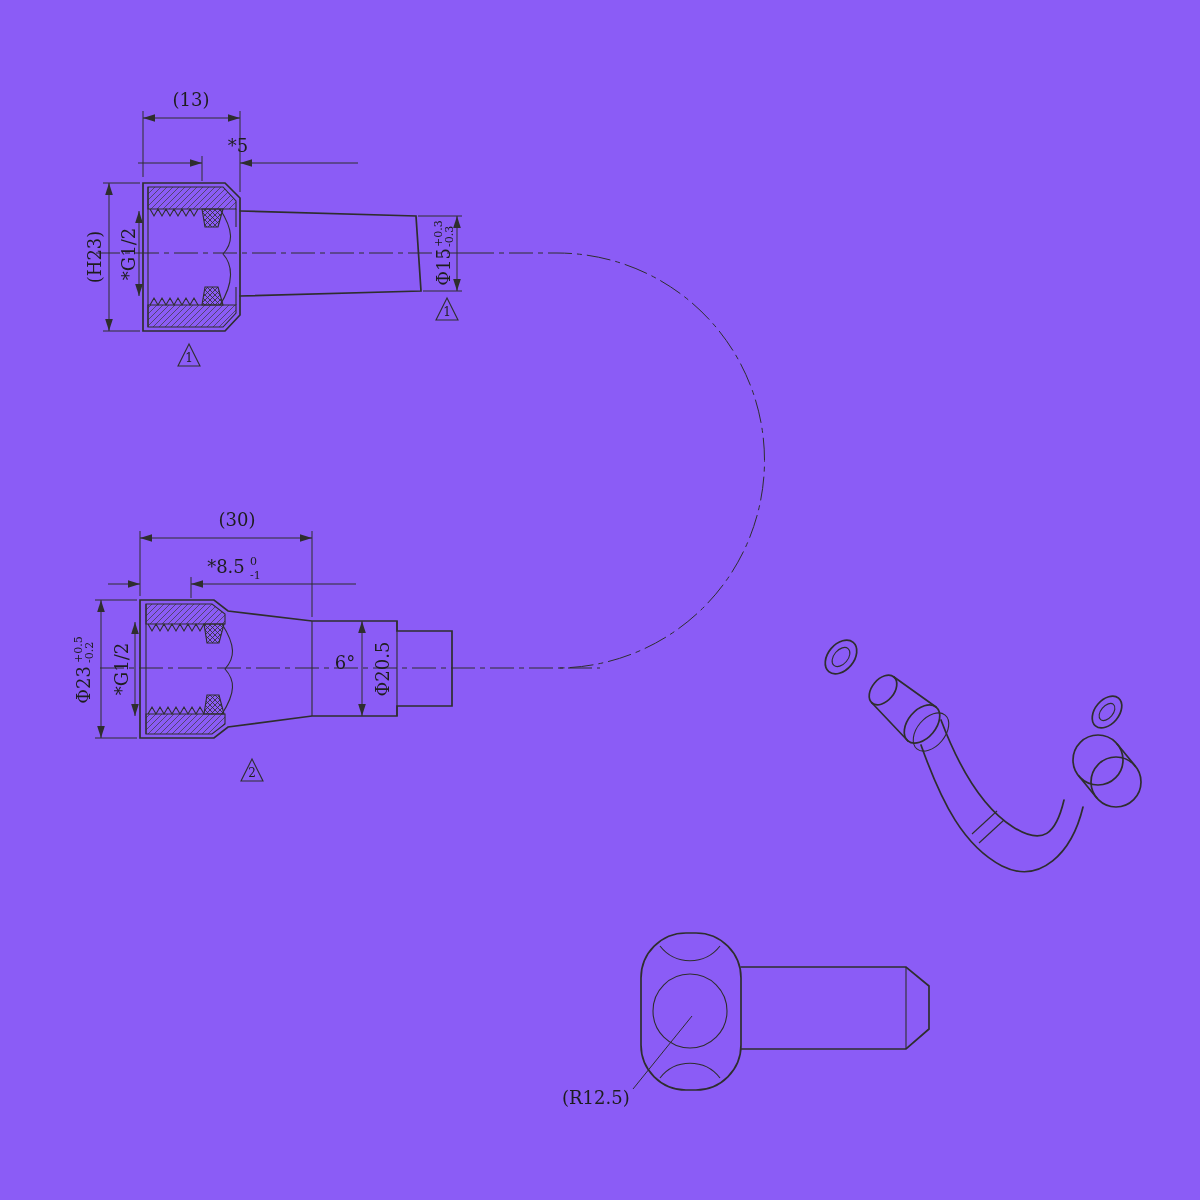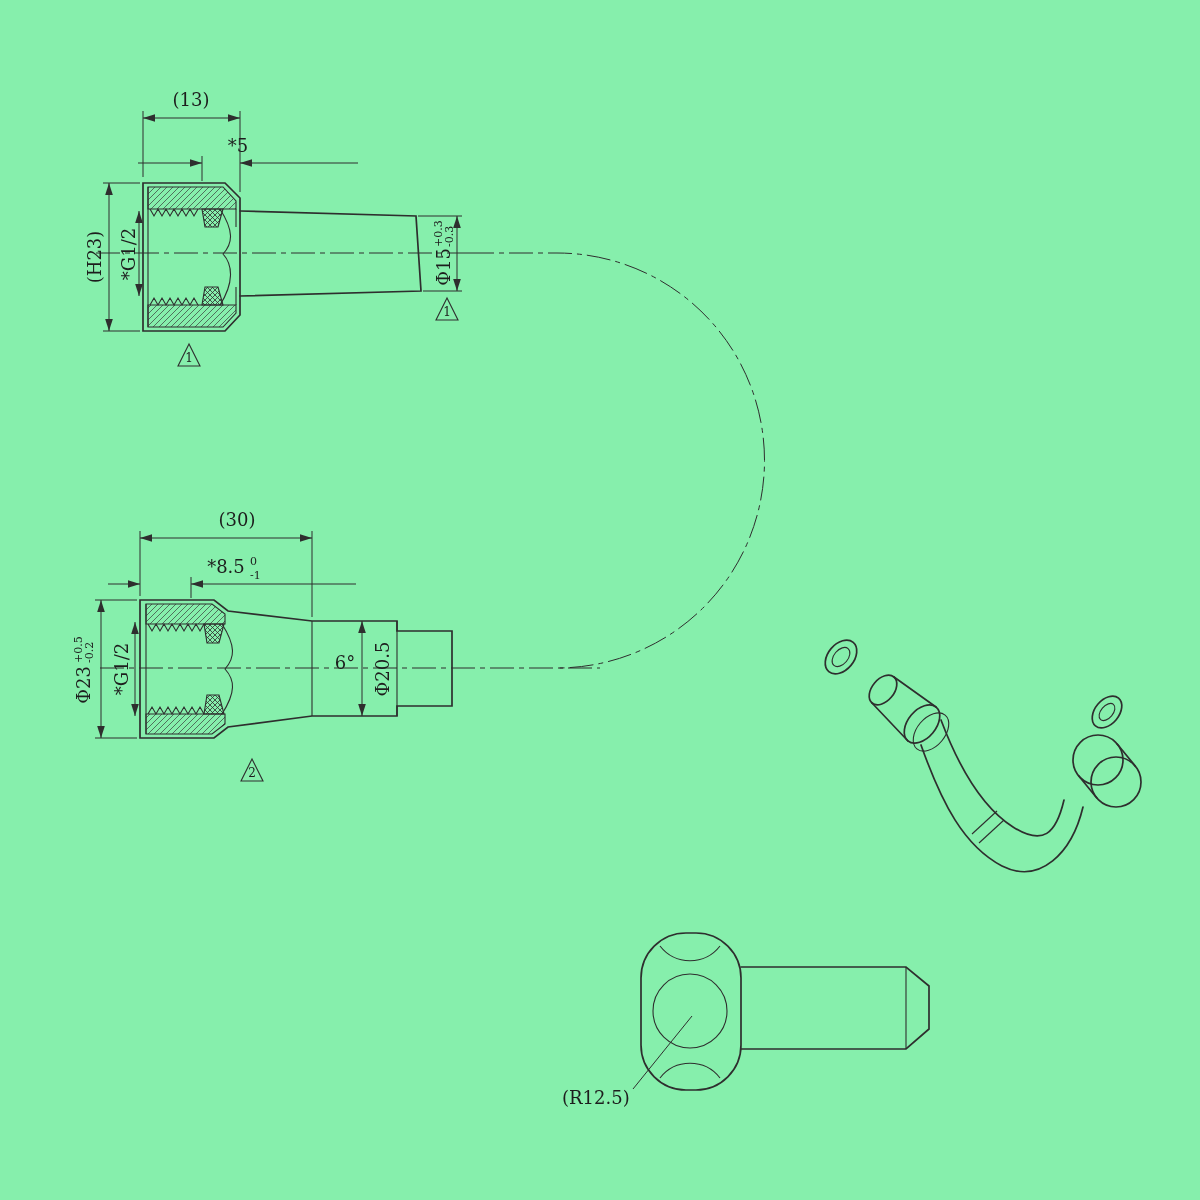--- a/index.html
+++ b/index.html
@@ -1,17 +1,17 @@
 <!DOCTYPE html>
 <html><head>
 <meta charset="utf-8">
 <style>
   html,body{margin:0;padding:0;background:#ffffff;}
   .canvas{
-    width:1200px;height:1200px;background:#86efac;position:relative;
+    width:1200px;height:1200px;background:#8b5cf6;position:relative;
     font-family:"DejaVu Serif", serif;overflow:hidden;
   }
   svg{display:block;}
   .thick{stroke:#2e2e2e;stroke-width:1.7;fill:none;stroke-linejoin:miter;stroke-linecap:round;}
   .thin{stroke:#2e2e2e;stroke-width:1.1;fill:none;}
   .dim{stroke:#2e2e2e;stroke-width:1;fill:none;}
   .cl{stroke:#2e2e2e;stroke-width:1;fill:none;stroke-dasharray:24 5 5 5;}
   .hatched{fill:url(#hatch);stroke:#2e2e2e;stroke-width:1.1;}
   .gasket{fill:url(#xhatch);stroke:#2e2e2e;stroke-width:1.1;}
   text{fill:#1d1d1d;font-family:"DejaVu Serif", serif;font-size:18px;}

